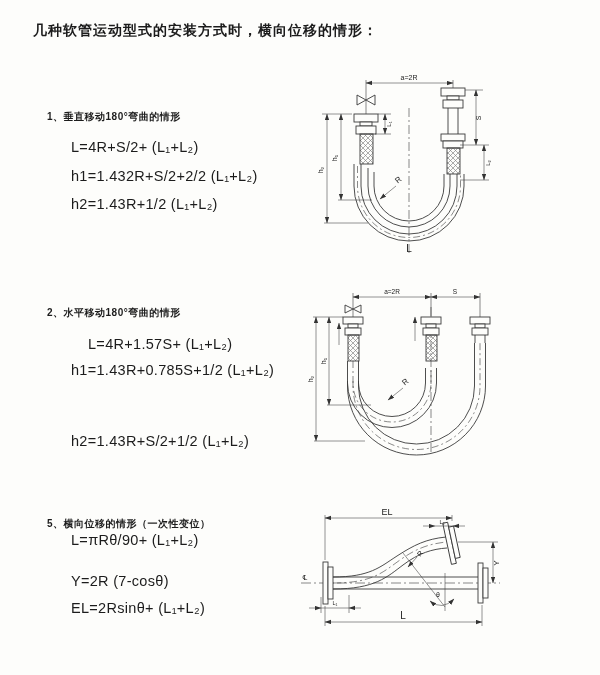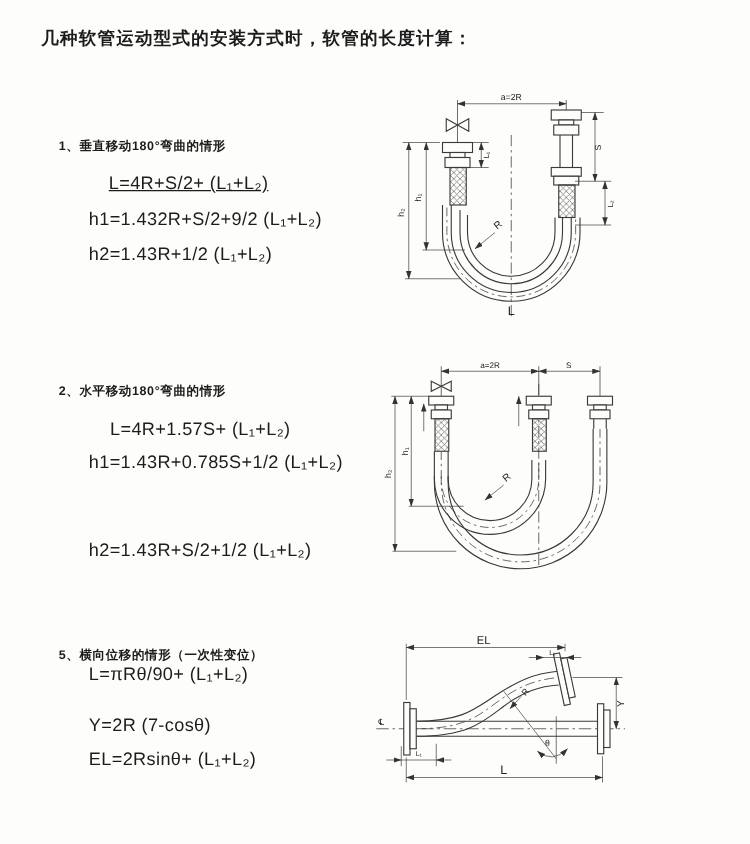--- a/index.html
+++ b/index.html
@@ -11,25 +11,25 @@
   .abs{position:absolute;white-space:nowrap;}
   .page-title{font-size:14px;font-weight:700;letter-spacing:1px;}
   .sec-heading{font-size:10px;font-weight:700;letter-spacing:0.5px;}
   .formula{font-size:14.5px;letter-spacing:0.3px;}
   svg.diag{position:absolute;font-family:"Liberation Sans","DejaVu Sans",sans-serif;}
   svg text{fill:#222;}
 </style>
 </head>
 <body>
 
-<div class="abs page-title" style="left:33px;top:22px;">几种软管运动型式的安装方式时，软管的长度计算：</div>
+<div class="abs page-title" style="left:33px;top:22px;">几种软管运动型式的安装方式时，横向位移的情形：</div>
 
 <div class="abs sec-heading" style="left:47px;top:110px;">1、垂直移动180°弯曲的情形</div>
-<div class="abs formula" style="left:87px;top:139px;text-decoration:underline;">L=4R+S/2+ (L₁+L₂)</div>
-<div class="abs formula" style="left:71px;top:168px;">h1=1.432R+S/2+9/2 (L₁+L₂)</div>
+<div class="abs formula" style="left:71px;top:139px;">L=4R+S/2+ (L₁+L₂)</div>
+<div class="abs formula" style="left:71px;top:168px;">h1=1.432R+S/2+2/2 (L₁+L₂)</div>
 <div class="abs formula" style="left:71px;top:196px;">h2=1.43R+1/2 (L₁+L₂)</div>
 
 <div class="abs sec-heading" style="left:47px;top:306px;">2、水平移动180°弯曲的情形</div>
 <div class="abs formula" style="left:71px;top:336px;margin-left:17px;">L=4R+1.57S+ (L₁+L₂)</div>
 <div class="abs formula" style="left:71px;top:362px;">h1=1.43R+0.785S+1/2 (L₁+L₂)</div>
 <div class="abs formula" style="left:71px;top:389px;margin-top:44px;">h2=1.43R+S/2+1/2 (L₁+L₂)</div>
 
 <div class="abs sec-heading" style="left:47px;top:517px;">5、横向位移的情形（一次性变位）</div>
 <div class="abs formula" style="left:71px;top:532px;">L=πRθ/90+ (L₁+L₂)</div>
 <div class="abs formula" style="left:71px;top:573px;">Y=2R (7-cosθ)</div>

